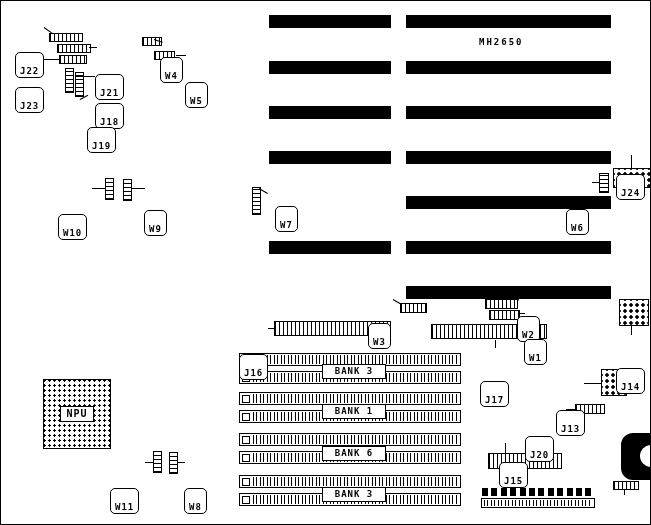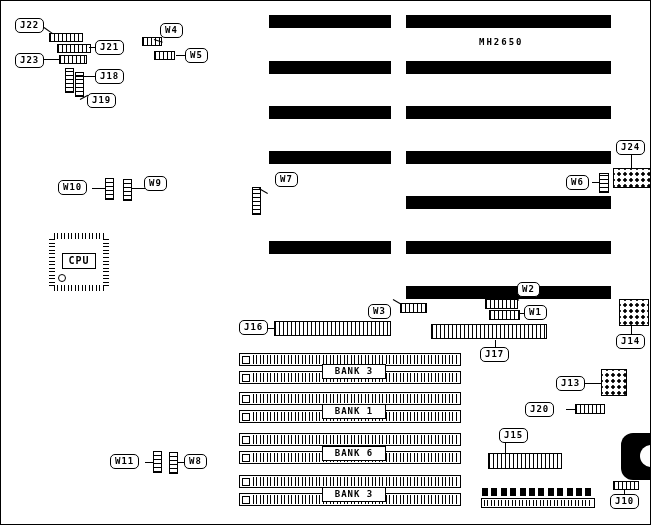--- a/index.html
+++ b/index.html
@@ -1,21 +1,21 @@
 <!DOCTYPE html>
 <html><head>
 <meta charset="utf-8">
 <style>
   html,body{margin:0;padding:0;background:#fff;}
   .board{position:relative;width:651px;height:525px;border:1px solid #000;box-sizing:border-box;
          background:#fff;overflow:hidden;font-family:"DejaVu Sans Mono",monospace;}
   .slot{position:absolute;height:13px;background:#000;z-index:1;}
-  .callout{position:absolute;height:15px;line-height:13px;padding:0 4px;border:1px solid #000;
+  .callout{position:absolute;height:15px;line-height:13px;padding:12px 4px;border:1px solid #000;
            border-radius:5px;background:#fff;font-size:9px;font-weight:bold;letter-spacing:1px;
-           text-align:center;z-index:6;box-sizing:border-box;white-space:nowrap;}
+           text-align:center;z-index:6;box-sizing:border-box;white-space:nowrap;margin-top:34px;}
   .hstrip{position:absolute;background:repeating-linear-gradient(90deg,#000 0 1.5px,#fff 1.5px 4px);
           border:1px solid #000;box-sizing:border-box;z-index:3;}
   .vstrip{position:absolute;background:repeating-linear-gradient(0deg,#000 0 1.5px,#fff 1.5px 4px);
           border:1px solid #000;box-sizing:border-box;z-index:3;}
   .pingrid{position:absolute;border:1px solid #000;box-sizing:border-box;z-index:3;
            background-image:radial-gradient(circle,#000 1.5px,transparent 1.9px);
            background-size:6px 6px;background-position:2px 2px;background-color:#fff;}
   .lead{position:absolute;background:#000;z-index:4;transform-origin:left center;}
   .simm{position:absolute;left:238px;width:222px;height:13px;border:1px solid #000;
         box-sizing:border-box;background:#fff;z-index:2;}
@@ -125,40 +125,35 @@
   <div class="callout" style="left:86px;top:92px">J19</div>
   <div class="callout" style="left:159px;top:22px">W4</div>
   <div class="callout" style="left:184px;top:47px">W5</div>
   <div class="callout" style="left:57px;top:179px">W10</div>
   <div class="callout" style="left:143px;top:175px">W9</div>
   <div class="callout" style="left:274px;top:171px">W7</div>
   <div class="callout" style="left:565px;top:174px">W6</div>
   <div class="callout" style="left:615px;top:139px">J24</div>
   <div class="callout" style="left:516px;top:281px">W2</div>
   <div class="callout" style="left:523px;top:304px">W1</div>
-  <div class="callout" style="left:367px;top:303px">W3</div>
+  <div class="callout" style="left:367px;top:288px">W3</div>
   <div class="callout" style="left:238px;top:319px">J16</div>
   <div class="callout" style="left:479px;top:346px">J17</div>
   <div class="callout" style="left:615px;top:333px">J14</div>
   <div class="callout" style="left:555px;top:375px">J13</div>
   <div class="callout" style="left:524px;top:401px">J20</div>
   <div class="callout" style="left:498px;top:427px">J15</div>
   <div class="callout" style="left:109px;top:453px">W11</div>
   <div class="callout" style="left:183px;top:453px">W8</div>
   <div class="callout" style="left:609px;top:493px">J10</div>
 
-  <div class="chip" style="left:48px;top:232px;width:60px;height:58px">
-    <div class="pt"></div>
-    <div class="pb"></div>
-    <div class="pl"></div>
-    <div class="pr"></div>
-    <div class="chiplabel" style="left:13px;top:20px;width:34px;height:16px">CPU</div>
-    <div class="cpudot" style="left:9px;bottom:9px"></div>
+
+  <div class="npu" style="left:42px;top:378px;width:68px;height:70px">
+    <div class="chiplabel" style="left:16px;top:26px;width:34px;height:16px">NPU</div>
   </div>
-
 
   <div class="simm" style="top:352px"></div>
   <div class="simm" style="top:370px"></div>
   <div class="simm" style="top:391px"></div>
   <div class="simm" style="top:409px"></div>
   <div class="simm" style="top:432px"></div>
   <div class="simm" style="top:450px"></div>
   <div class="simm" style="top:474px"></div>
   <div class="simm" style="top:492px"></div>
 

